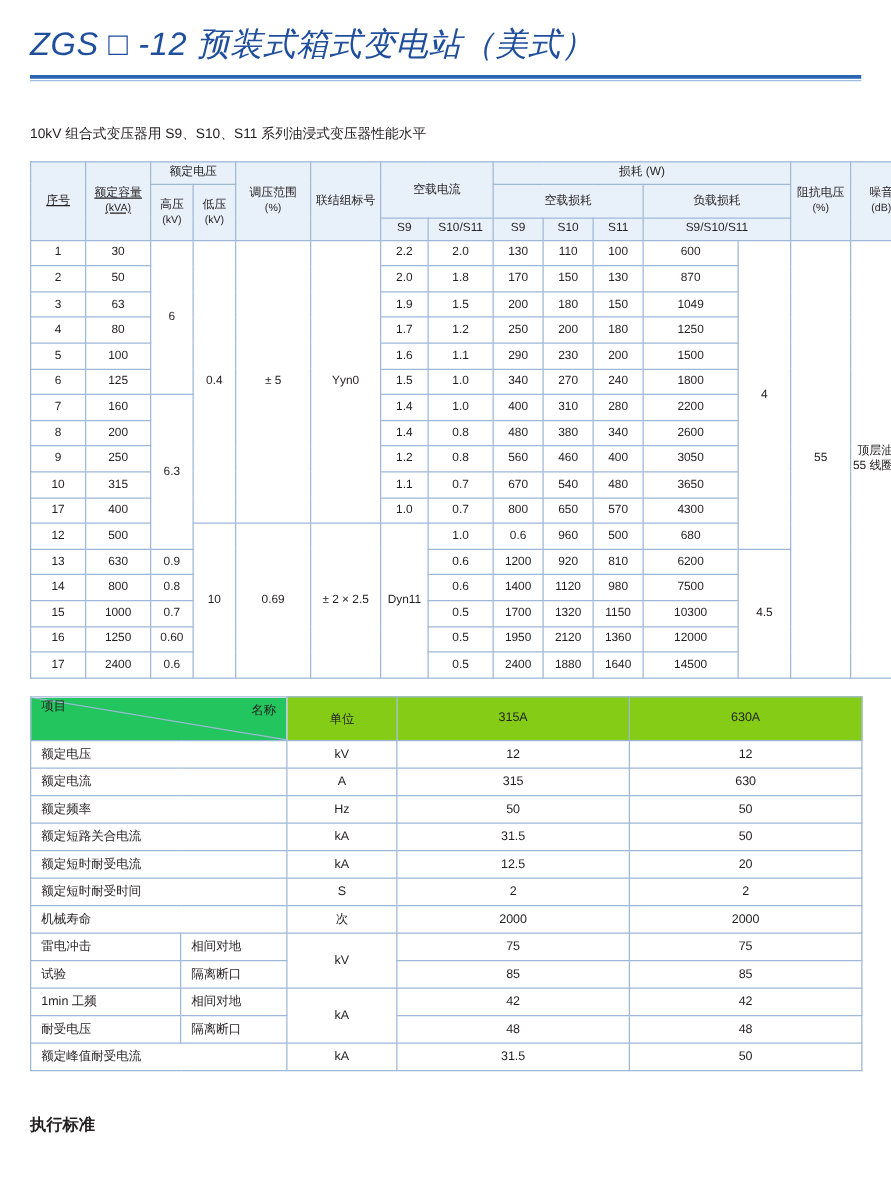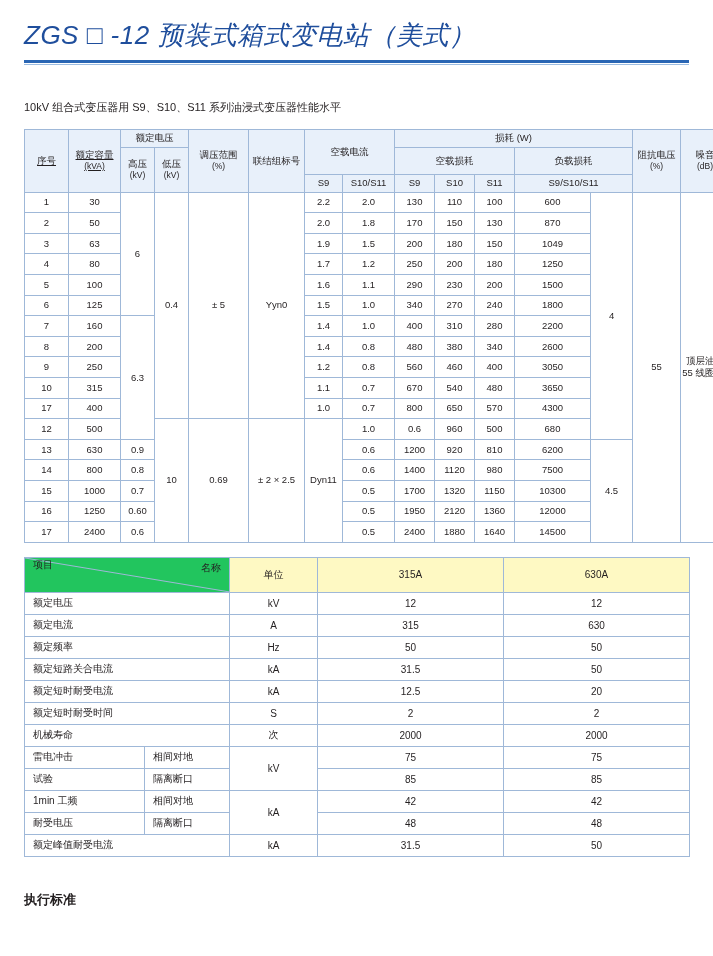--- a/index.html
+++ b/index.html
@@ -107,21 +107,21 @@
   .t2 th, .t2 td {
     border: 1px solid #9fb8d8;
     vertical-align: middle;
     color: #231f20;
     padding: 0 6px;
     height: 21px;
     text-align: center;
     font-weight: normal;
   }
   .t2 thead th {
-    background: #fef9c3;
+    background: #84cc16;
   }
   .t2 td.left {
     text-align: left;
     padding-left: 8px;
   }
   .t2 .diag {
     position: relative;
     height: 34px;
     background: #22c55e;
     padding: 0;

